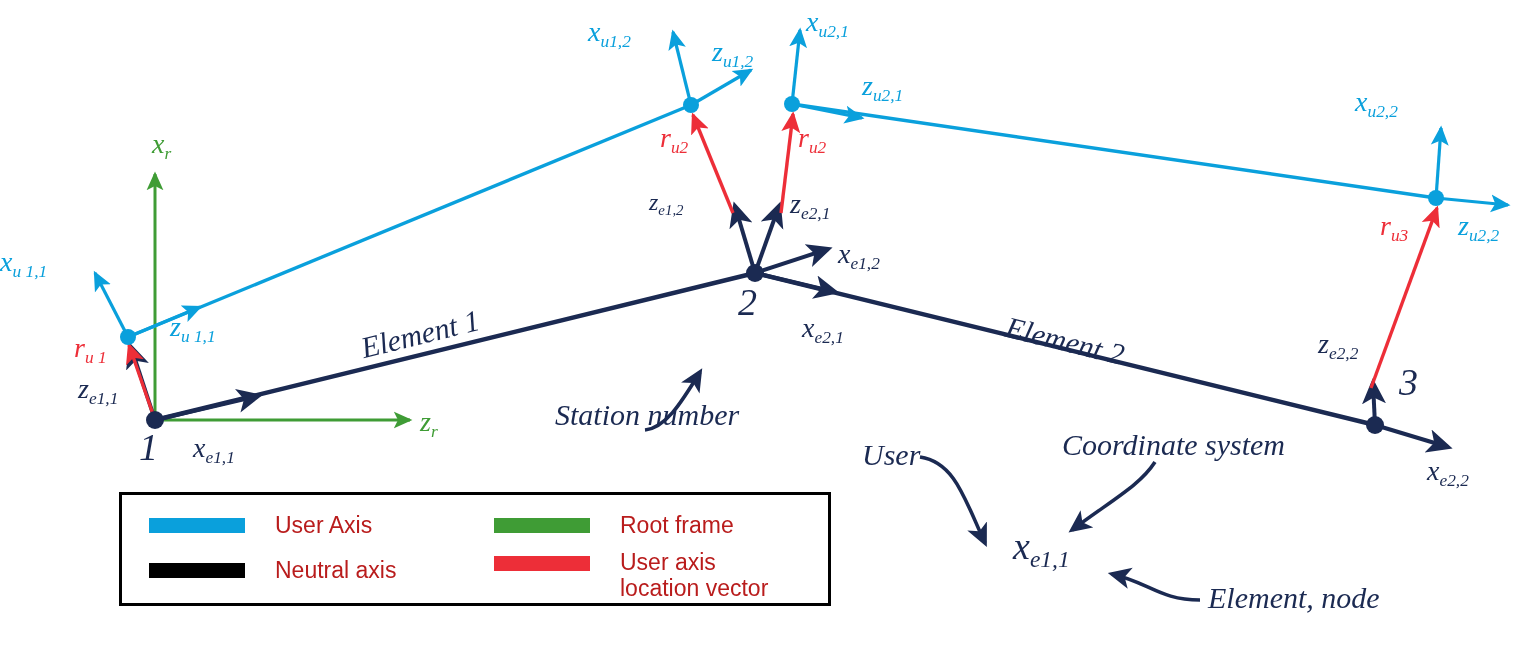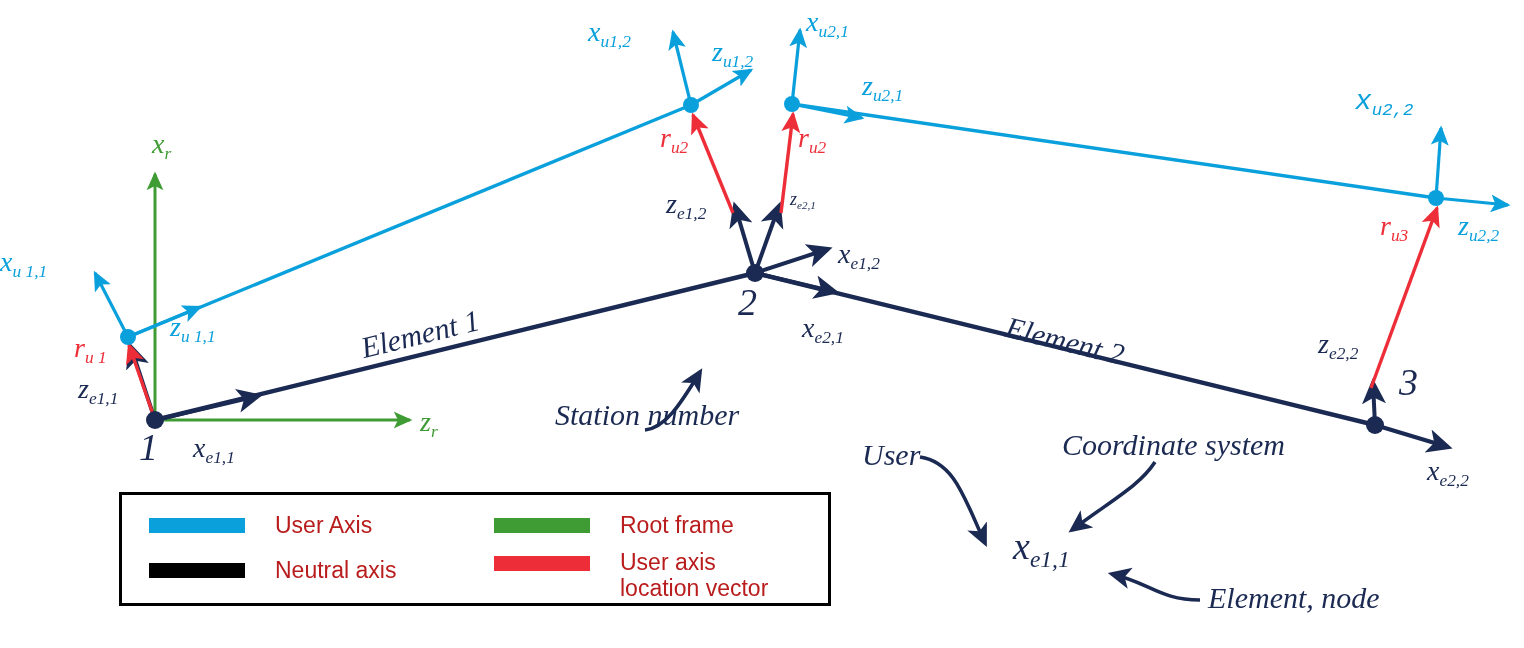--- a/index.html
+++ b/index.html
@@ -125,27 +125,27 @@
 
   <div class="lbl serif-it navy" style="left:358px;top:334px;font-size:30px;transform:rotate(-13.8deg);transform-origin:left top;">Element 1</div>
   <div class="lbl serif-it navy" style="left:1010px;top:312px;font-size:30px;transform:rotate(13.8deg);transform-origin:left top;">Element 2</div>
 
   <div class="lbl serif-it navy" style="left:193px;top:434px;font-size:28px;">
     <span>x</span><span class="sub">e</span><span class="sub">1,1</span>
   </div>
   <div class="lbl serif-it navy" style="left:78px;top:375px;font-size:28px;">
     <span>z</span><span class="sub">e</span><span class="sub">1,1</span>
   </div>
-  <div class="lbl serif-it navy" style="left:666px;top:190px;font-size:28px;">
+  <div class="lbl serif-it navy" style="left:649px;top:190px;font-size:24px;">
     <span>z</span><span class="sub">e</span><span class="sub">1,2</span>
   </div>
   <div class="lbl serif-it navy" style="left:838px;top:240px;font-size:28px;">
     <span>x</span><span class="sub">e</span><span class="sub">1,2</span>
   </div>
-  <div class="lbl serif-it navy" style="left:790px;top:190px;font-size:18px;">
+  <div class="lbl serif-it navy" style="left:790px;top:190px;font-size:28px;">
     <span>z</span><span class="sub">e</span><span class="sub">2,1</span>
   </div>
   <div class="lbl serif-it navy" style="left:802px;top:294px;font-size:28px;margin-top:20px;">
     <span>x</span><span class="sub">e</span><span class="sub">2,1</span>
   </div>
   <div class="lbl serif-it navy" style="left:1318px;top:330px;font-size:28px;">
     <span>z</span><span class="sub">e</span><span class="sub">2,2</span>
   </div>
   <div class="lbl serif-it navy" style="left:1427px;top:457px;font-size:28px;">
     <span>x</span><span class="sub">e</span><span class="sub">2,2</span>
@@ -162,21 +162,21 @@
   </div>
   <div class="lbl serif-it cyan" style="left:712px;top:38px;font-size:28px;">
     <span>z</span><span class="sub">u</span><span class="sub">1,2</span>
   </div>
   <div class="lbl serif-it cyan" style="left:806px;top:8px;font-size:28px;">
     <span>x</span><span class="sub">u</span><span class="sub">2,1</span>
   </div>
   <div class="lbl serif-it cyan" style="left:862px;top:72px;font-size:28px;">
     <span>z</span><span class="sub">u</span><span class="sub">2,1</span>
   </div>
-  <div class="lbl serif-it cyan" style="left:1355px;top:88px;font-size:28px;font-family:Liberation Mono, monospace;">
+  <div class="lbl serif-it cyan" style="left:1355px;top:88px;font-size:28px;">
     <span>x</span><span class="sub">u</span><span class="sub">2,2</span>
   </div>
   <div class="lbl serif-it cyan" style="left:1458px;top:212px;font-size:28px;">
     <span>z</span><span class="sub">u</span><span class="sub">2,2</span>
   </div>
 
   <div class="lbl serif-it red" style="left:74px;top:334px;font-size:28px;">
     <span>r</span><span class="sub">u</span><span class="sub">&nbsp;</span><span class="sub">1</span>
   </div>
   <div class="lbl serif-it red" style="left:660px;top:124px;font-size:28px;">

